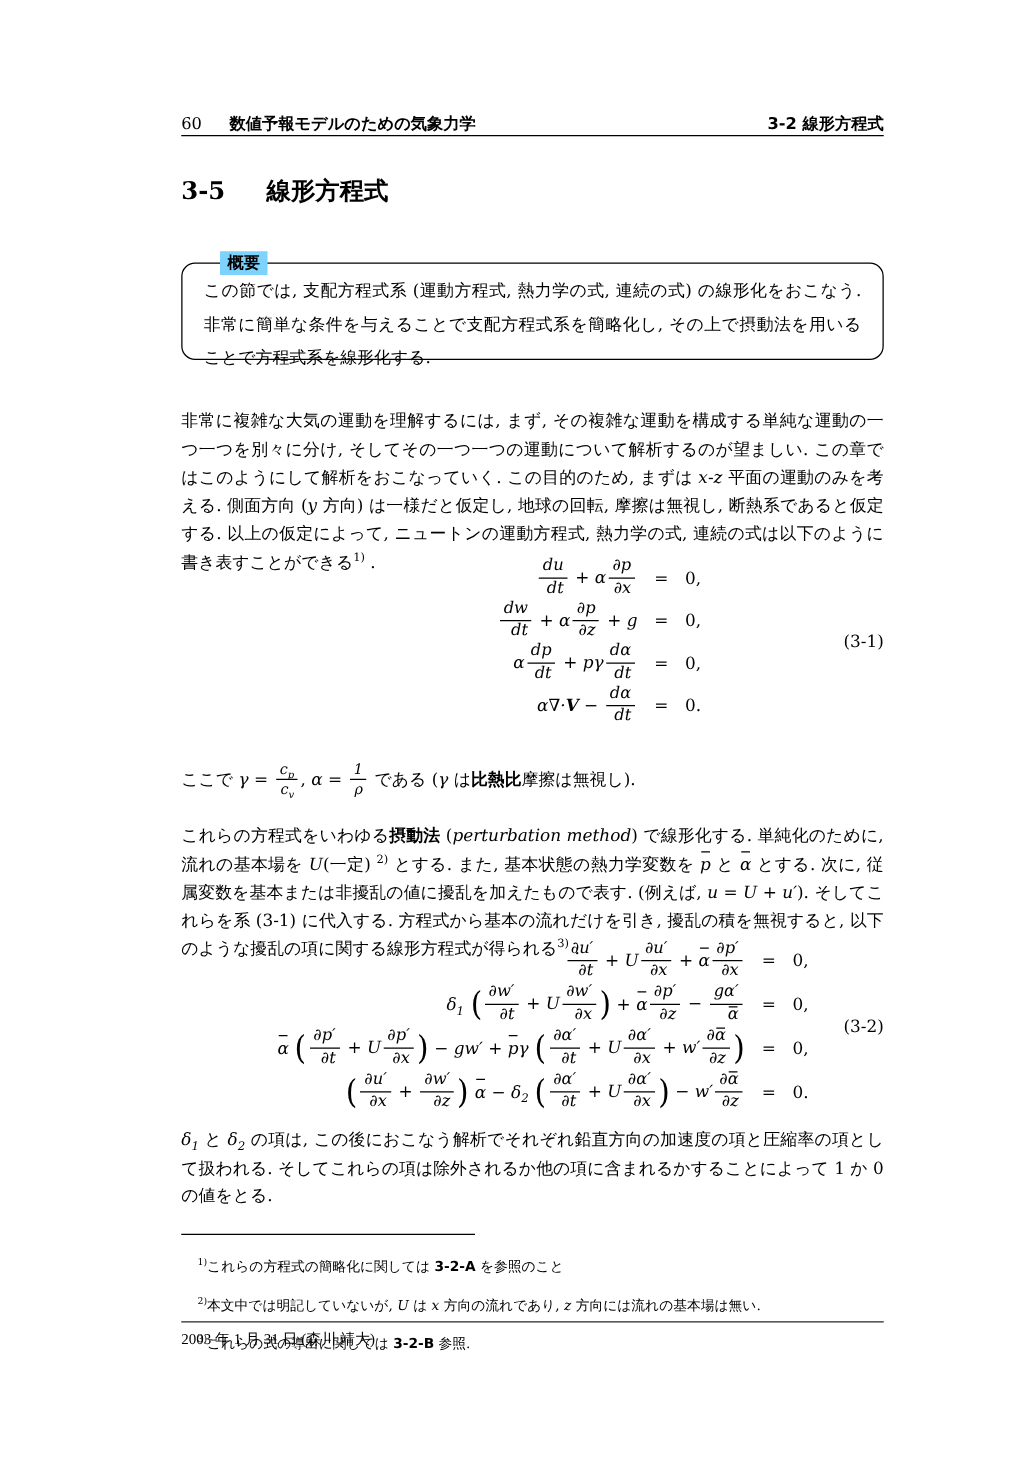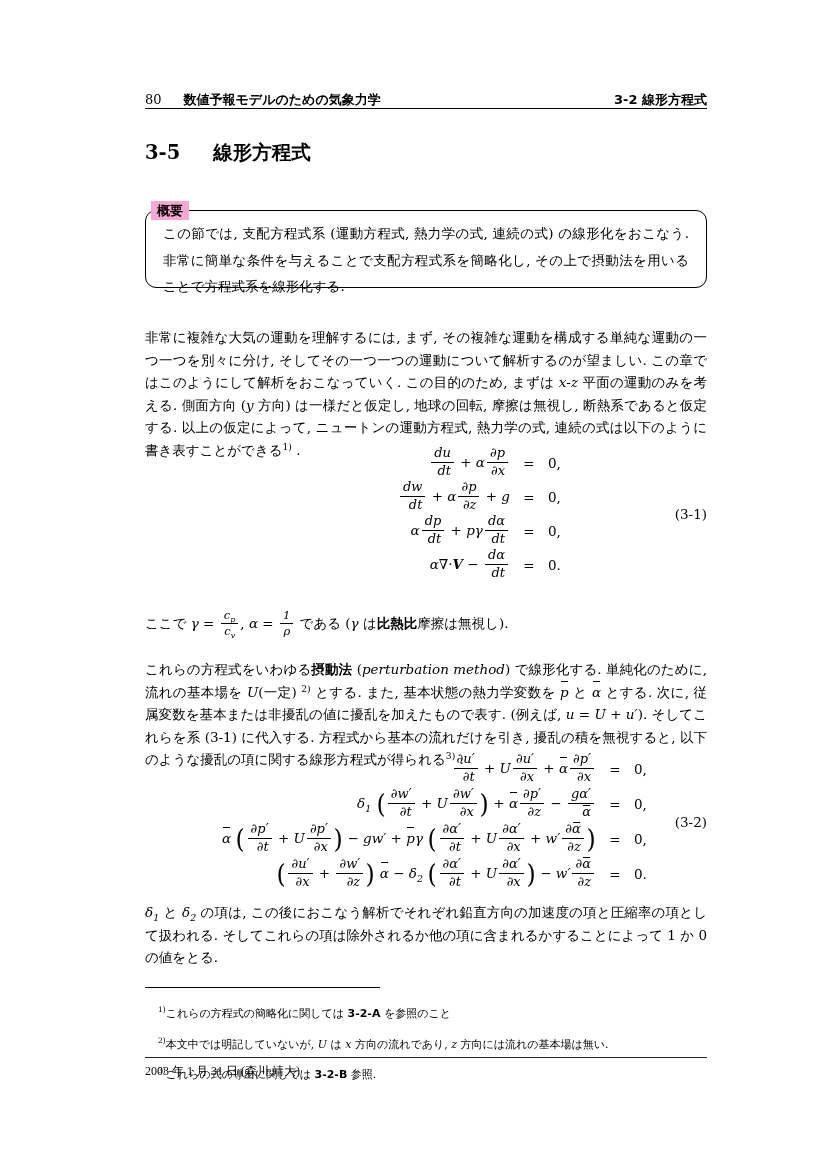--- a/index.html
+++ b/index.html
@@ -22,21 +22,21 @@
   .header-rule { top:108px; }
 
   
   .sec-head { top:140px; font-size:19.5px; line-height:26px; font-weight:bold; }
   .sec-num { font-family:"DejaVu Serif","Liberation Serif",serif; }
   .sec-title { font-family:"DejaVu Sans","Liberation Sans",sans-serif; margin-left:33px; }
 
   
   .absbox { top:210px; height:78px; border:1.5px solid #000; border-radius:11px; box-sizing:border-box; }
   .absbox-label {
-    position:absolute; top:-10px; left:5px; background:#f9a8d4; padding:0 6px;
+    position:absolute; top:-10px; left:30px; background:#7dd3fc; padding:0 6px;
     font-family:"DejaVu Sans","Liberation Sans",sans-serif; font-weight:bold;
     font-size:13px; line-height:19px;
   }
   .absbox-body { padding:9px 17px 0 17px; line-height:26.5px; text-align:justify; }
 
   
   .para { margin:0; text-align:justify; }
   .p1 { top:326px; }
   .gline { top:594px; line-height:34px; }
   .p2 { top:658px; }
@@ -90,21 +90,21 @@
   
   .footer-rule { top:1057px; opacity:0.85; }
   .footer { top:1063px; font-size:12px; line-height:16px;font-family:Liberation Serif, serif; }
 </style>
 </head>
 <body>
 
 <div id="page">
 
   <div class="abs content header">
-    <span class="pagenum">80</span><span class="hdr-title">数値予報モデルのための気象力学</span>
+    <span class="pagenum">60</span><span class="hdr-title">数値予報モデルのための気象力学</span>
     <span class="hdr-right">3-2 線形方程式</span>
   </div>
   <div class="abs content rule header-rule"></div>
 
   <div class="abs content sec-head">
     <span class="sec-num">3-5</span><span class="sec-title">線形方程式</span>
   </div>
 
   <div class="abs content absbox">
     <span class="absbox-label">概要</span>

